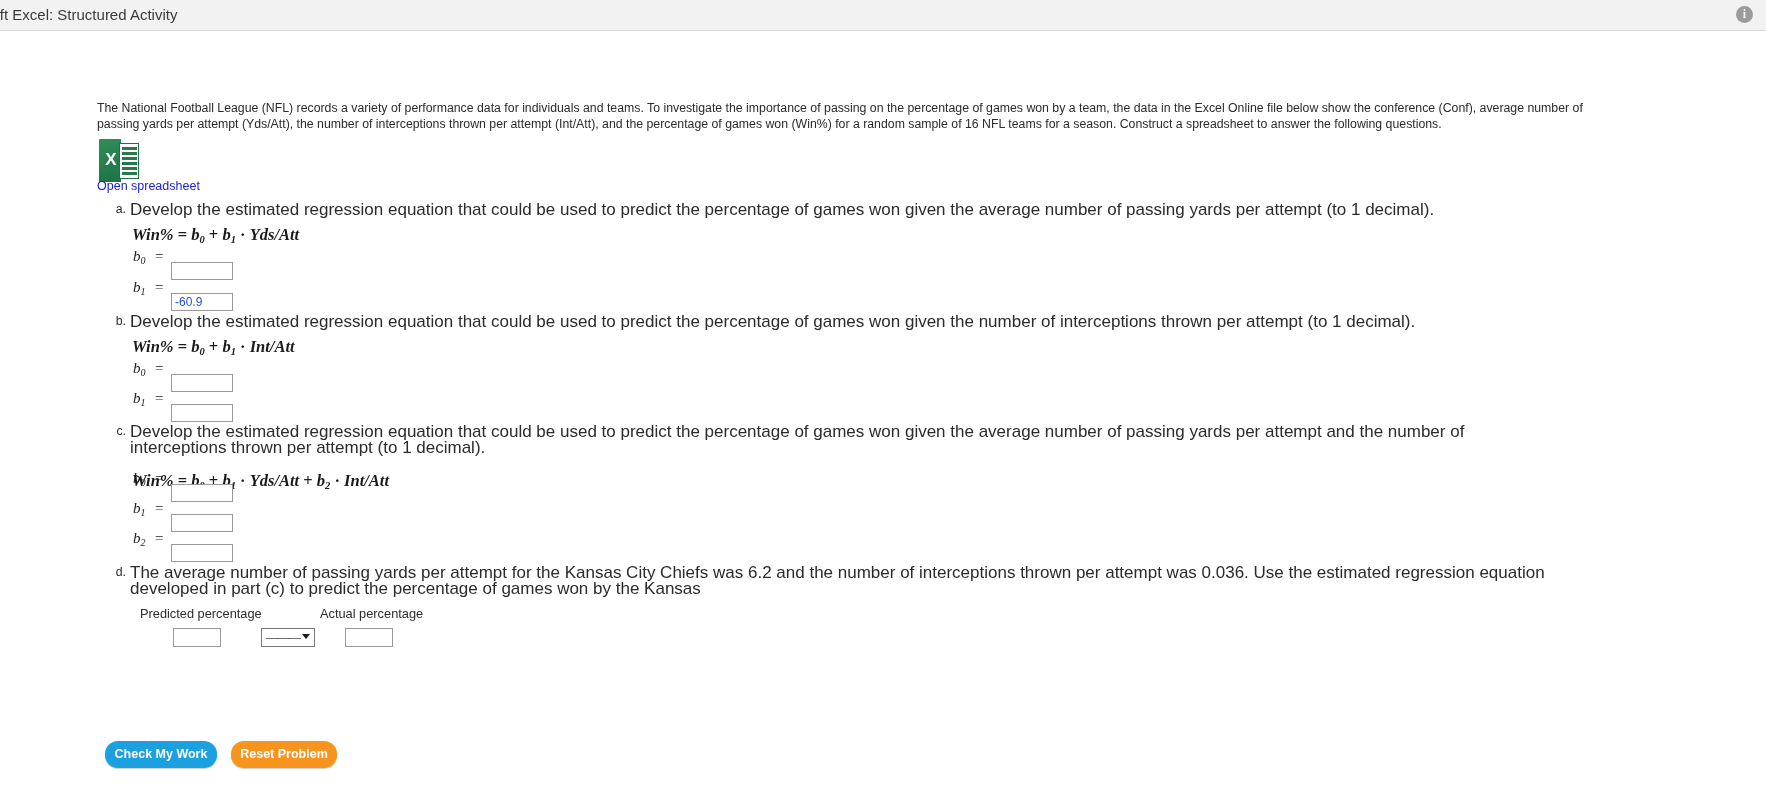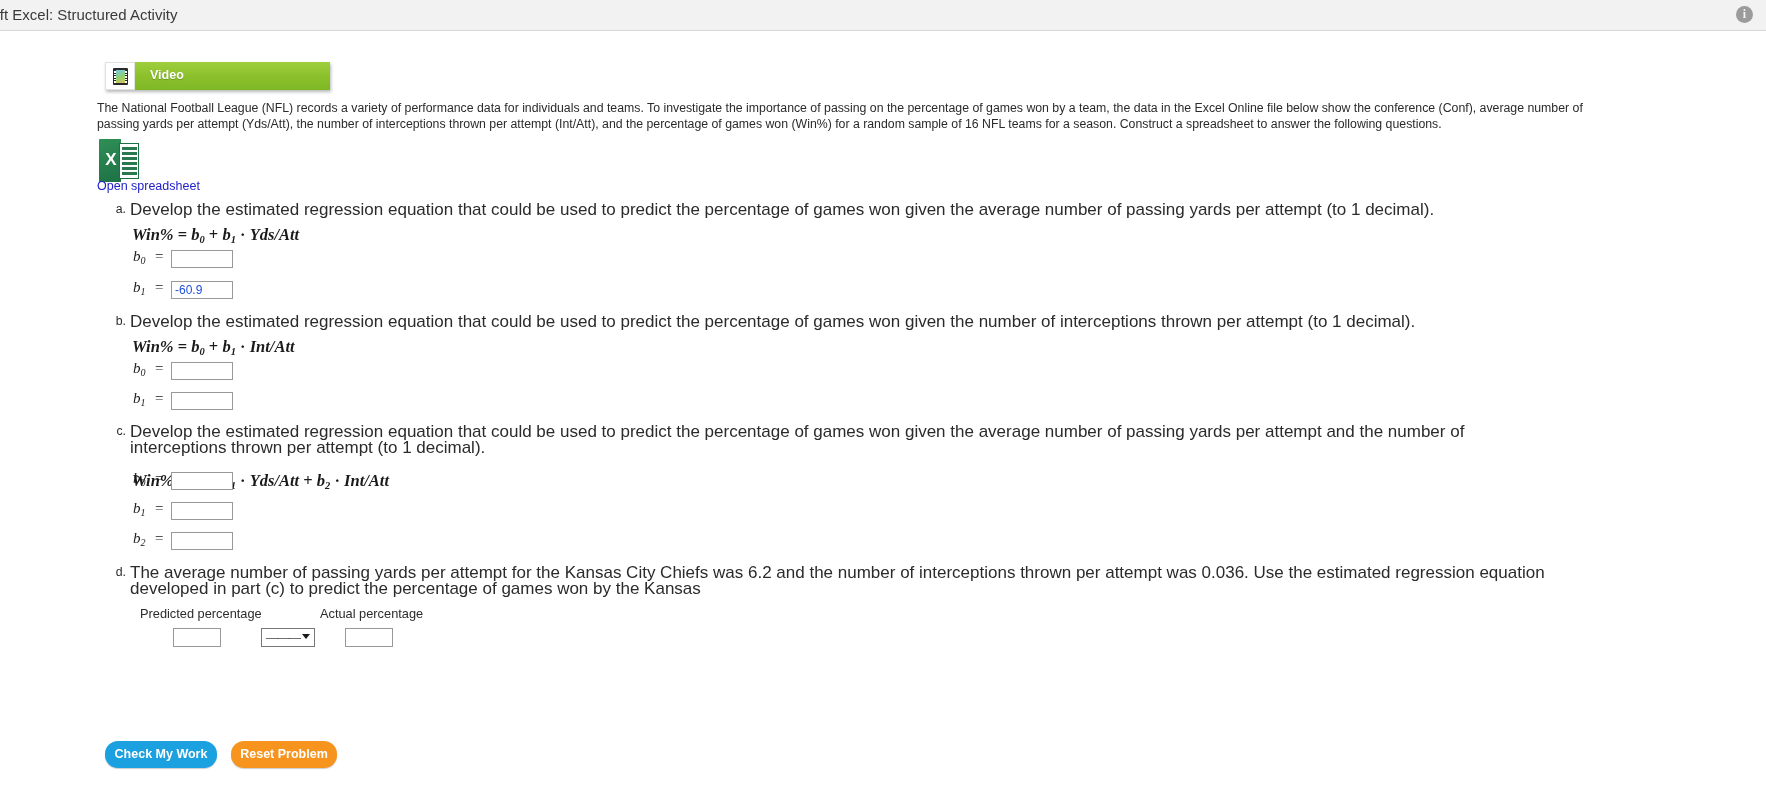--- a/index.html
+++ b/index.html
@@ -308,21 +308,21 @@
     position: absolute;
     left: 22px;
     top: 2px;
     font-family: "Liberation Serif", serif;
     font-size: 15px;
     color: #1a1a1a;
   }
   .txtbox {
     position: absolute;
     left: 38px;
-    top: 4px;
+    top: 16px;
     width: 62px;
     height: 18px;
     border: 1px solid #999999;
     background: #ffffff;
     box-sizing: border-box;
     font-size: 12px;
     font-family: "Liberation Sans", sans-serif;
     color: #1f4fd8;
     padding: 0 3px;
     line-height: 16px;
@@ -423,30 +423,20 @@
 <div id="root">
 
   <div class="topbar">
     <div class="topbar-title">soft Excel: Structured Activity</div>
     <div class="info-icon">i</div>
   </div>
 
 
   <div class="content">
 
-    <div class="video-wrap">
-      <div class="video-iconbox">
-        <div class="filmstrip">
-          <div class="filmstrip-inner"></div>
-        </div>
-      </div>
-      <div class="video-bar">
-        <span class="video-label">Video</span>
-      </div>
-    </div>
 
     <div class="intro">The National Football League (NFL) records a variety of performance data for individuals and teams. To investigate the importance of passing on the percentage of games won by a team, the data in the Excel Online file below show the conference (Conf), average number of passing yards per attempt (Yds/Att), the number of interceptions thrown per attempt (Int/Att), and the percentage of games won (Win%) for a random sample of 16 NFL teams for a season. Construct a spreadsheet to answer the following questions.</div>
 
     <div class="xl-icon">
       <div class="xl-left">
           <div class="xl-x">X</div>
         </div>
       <div class="xl-sheet">
           <div class="xl-grid"></div>
         </div>

